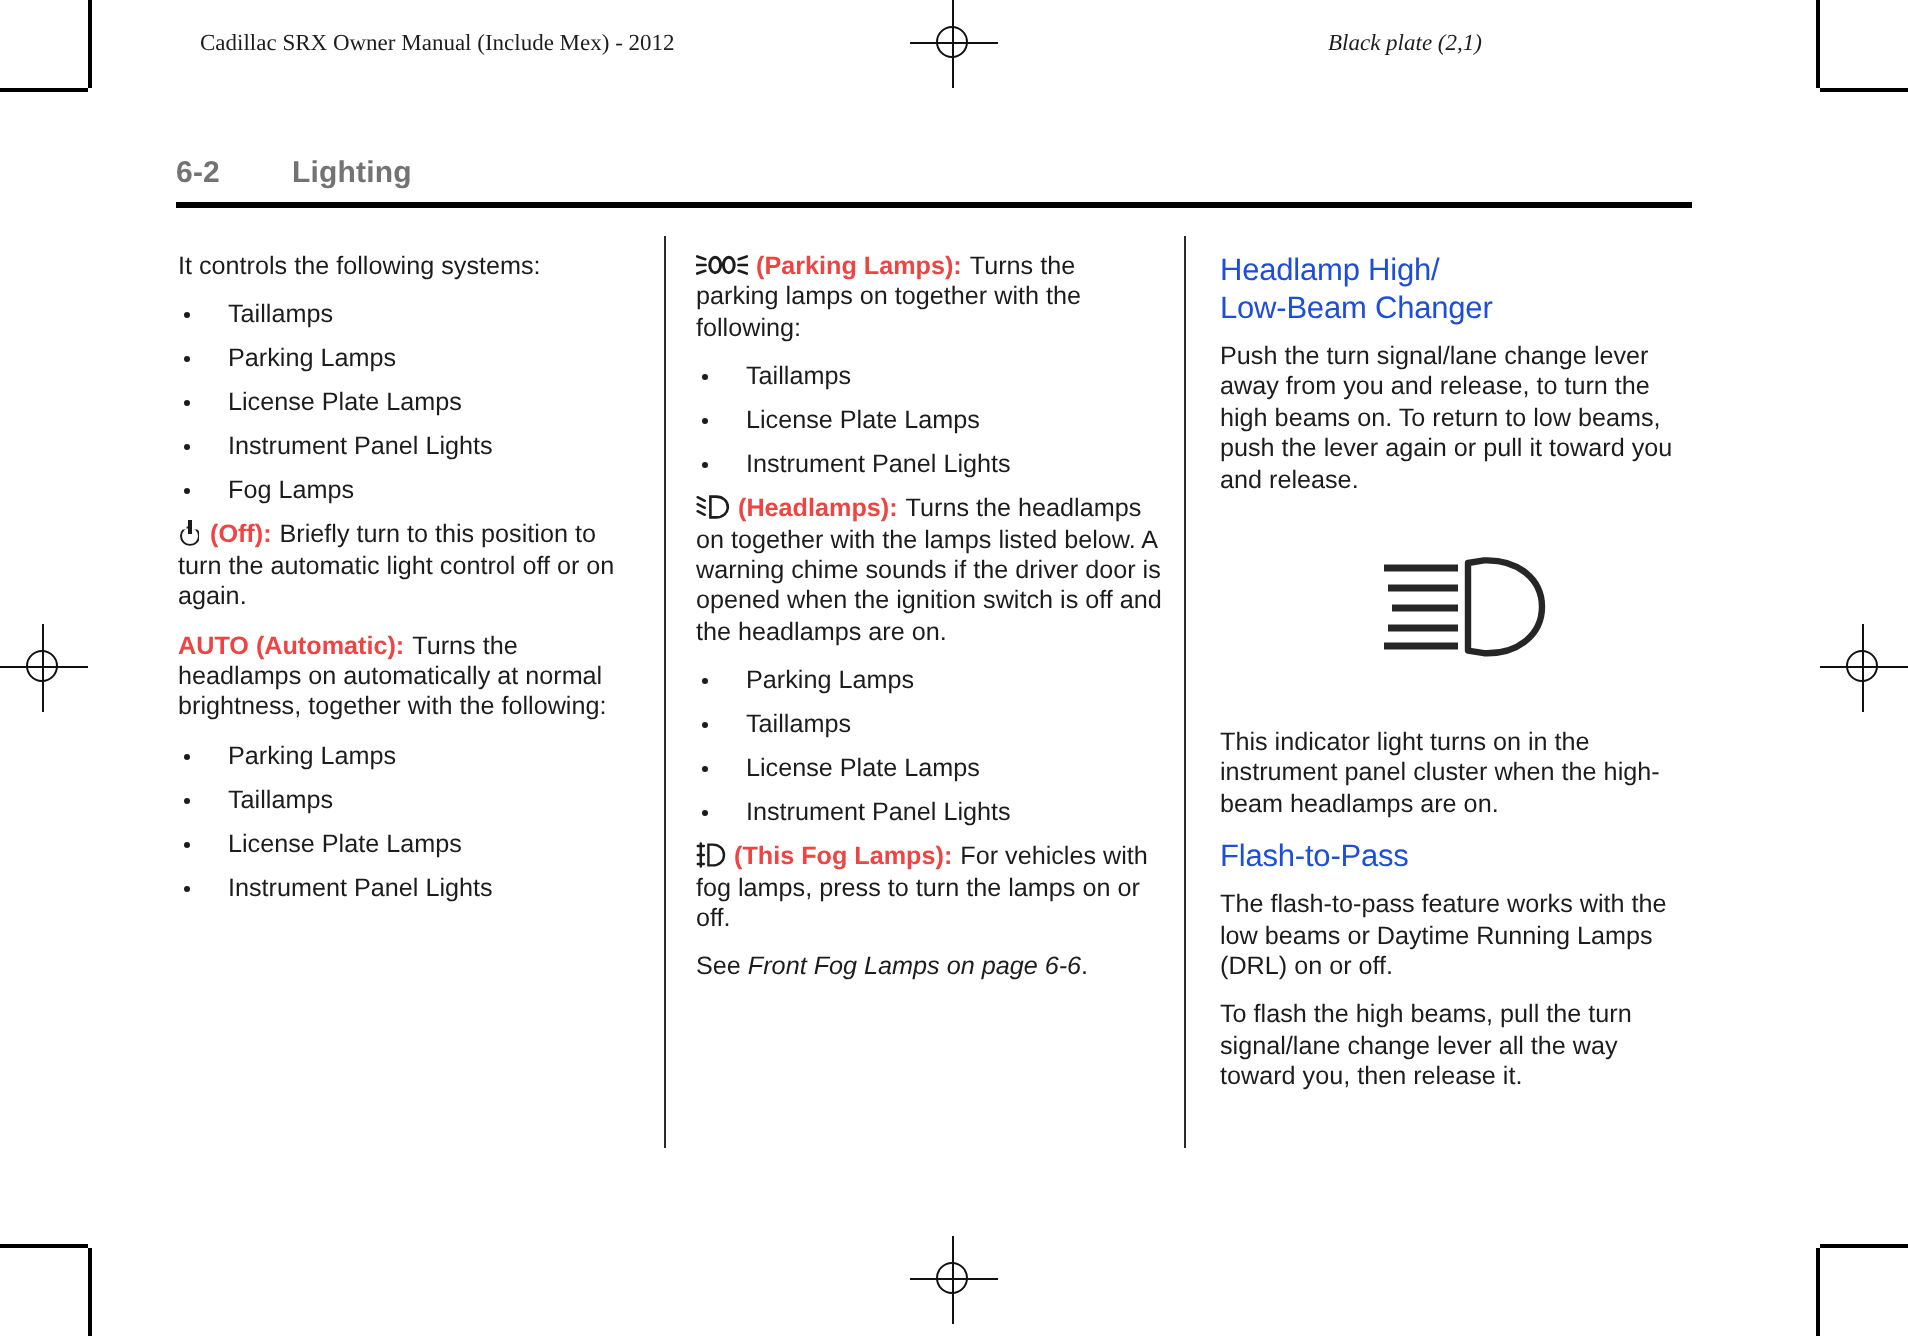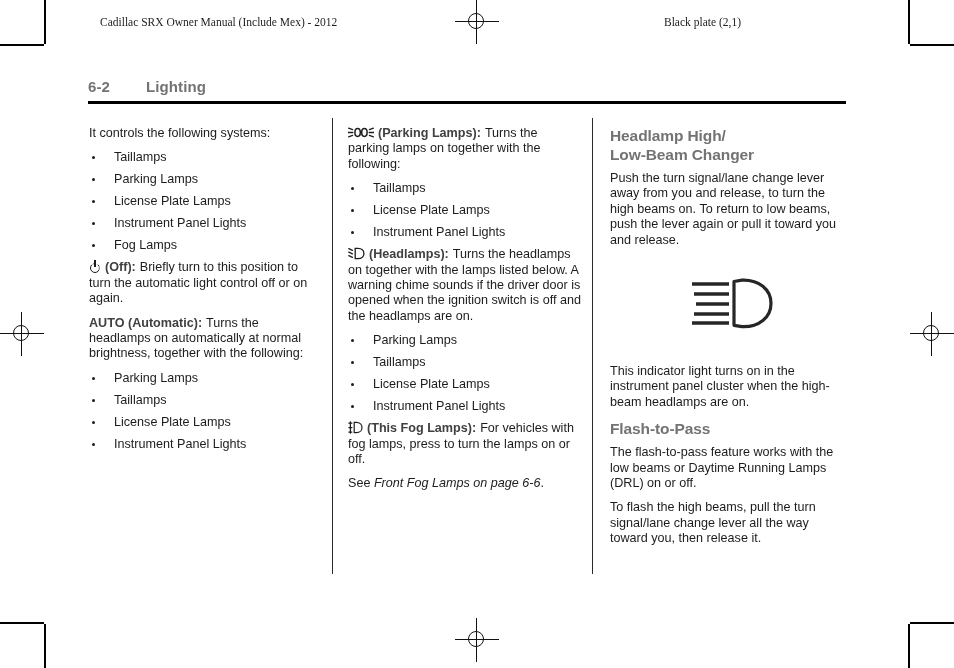--- a/index.html
+++ b/index.html
@@ -53,21 +53,21 @@
 
   
   .runhead {
     position: absolute;
     font-family: "Liberation Serif", serif;
     font-size: 11.5px;
     color: #1d1d1d;
     white-space: nowrap;
   }
   .runhead-left  { left: 100px;  top: 16px; }
-  .runhead-right { left: 664px; top: 16px; }
+  .runhead-right { left: 664px; top: 16px; font-style: italic; }
 
   
   .page-title-row {
     position: absolute;
     left: 88px;
     top: 78px;
     width: 758px;
   }
   .page-title-row .ptline {
     font-weight: bold;
@@ -110,22 +110,22 @@
   .rule2 { left: 592px; }
 
   p.body {
     margin: 0 0 9px 0;
   }
 
   h2.heading {
     margin: 0 0 7px 0;
     font-size: 15.5px;
     line-height: 19px;
-    font-weight: bold;
-    color: #737373;
+    font-weight: normal;
+    color: #1d4ed8;
     letter-spacing: -.1px;
   }
   h2.heading + p.body { margin-top: 0; }
 
   .bullets { list-style: none; margin: 0 0 7px 0; padding: 0; }
   .bullets li {
     position: relative;
     padding-left: 25px;
     margin-bottom: 7px;
     line-height: 15px;
@@ -133,21 +133,21 @@
   .bullets li .dot {
     position: absolute;
     left: 3px;
     top: 6px;
     width: 3px;
     height: 3px;
     background: #1c1c1c;
     border-radius: 50%;
   }
 
-  b.term { font-weight: bold; color: #404040; }
+  b.term { font-weight: bold; color: #ef4444; }
   i.ref  { font-style: italic; }
 
   
   .after-colon { display: inline-block; width: 4px; }
 
   
   .glyph {
     display: inline-block;
     vertical-align: -2px;
     margin-right: 4px;

